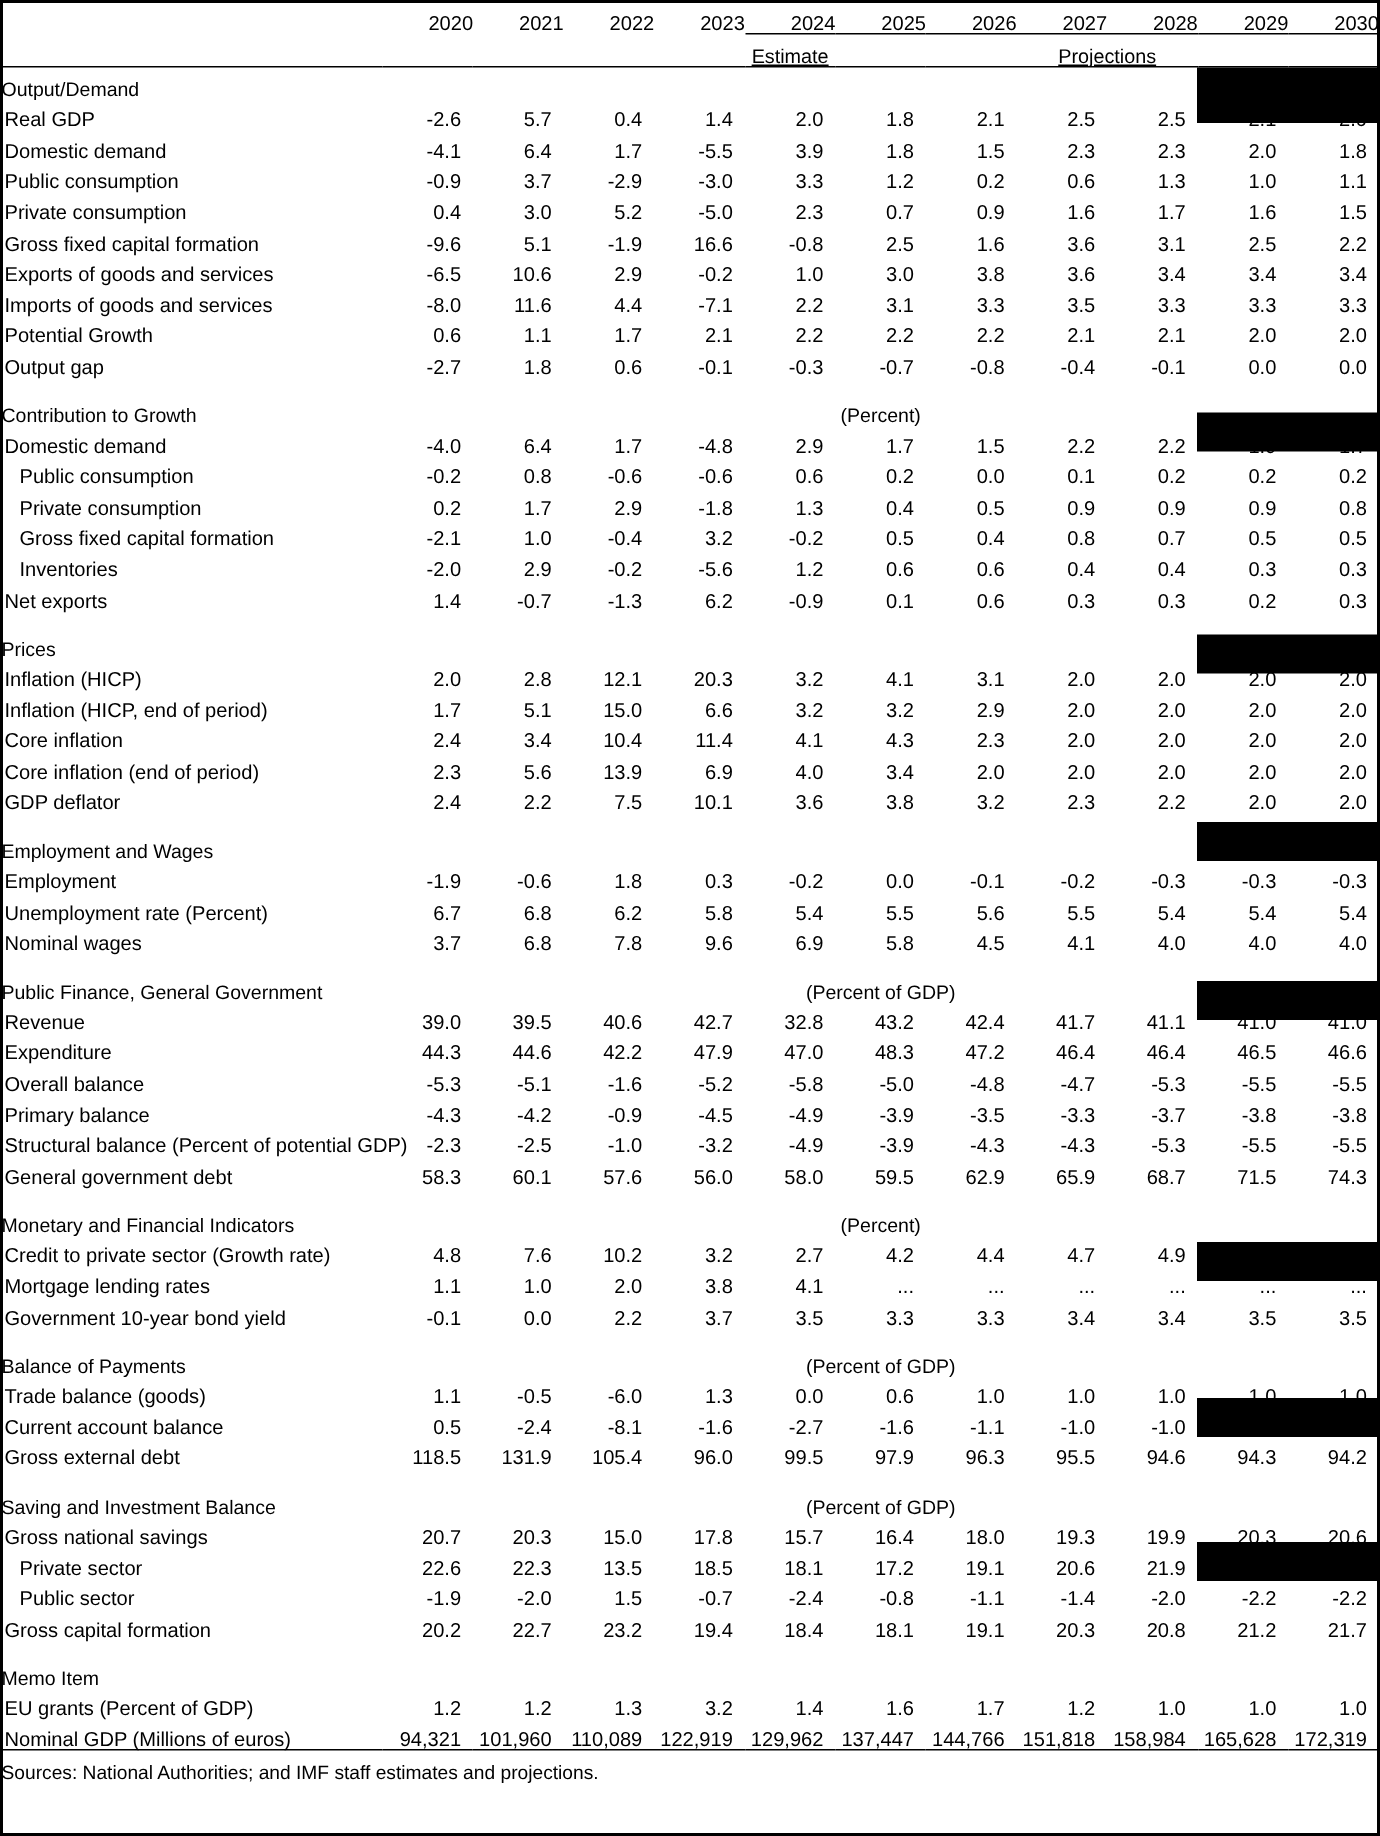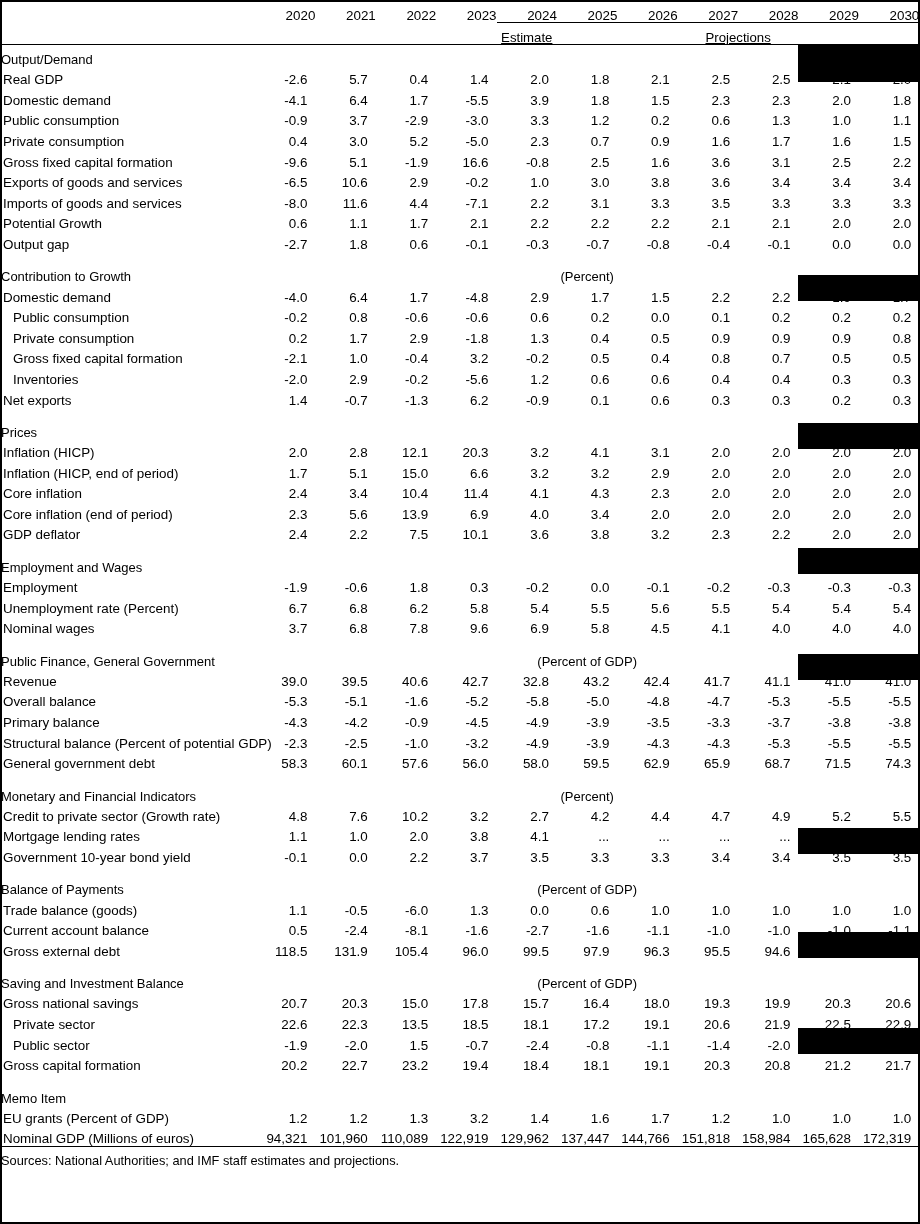--- a/index.html
+++ b/index.html
@@ -539,20 +539,34 @@
           <td class="val">42.7</td>
           <td class="val">32.8</td>
           <td class="val">43.2</td>
           <td class="val">42.4</td>
           <td class="val">41.7</td>
           <td class="val">41.1</td>
           <td class="val">41.0</td>
           <td class="val">41.0</td>
         </tr>
         <tr class="data-row">
+          <td class="lbl">Expenditure</td>
+          <td class="val">44.3</td>
+          <td class="val">44.6</td>
+          <td class="val">42.2</td>
+          <td class="val">47.9</td>
+          <td class="val">47.0</td>
+          <td class="val">48.3</td>
+          <td class="val">47.2</td>
+          <td class="val">46.4</td>
+          <td class="val">46.4</td>
+          <td class="val">46.5</td>
+          <td class="val">46.6</td>
+        </tr>
+        <tr class="data-row">
           <td class="lbl">Overall balance</td>
           <td class="val">-5.3</td>
           <td class="val">-5.1</td>
           <td class="val">-1.6</td>
           <td class="val">-5.2</td>
           <td class="val">-5.8</td>
           <td class="val">-5.0</td>
           <td class="val">-4.8</td>
           <td class="val">-4.7</td>
           <td class="val">-5.3</td>

